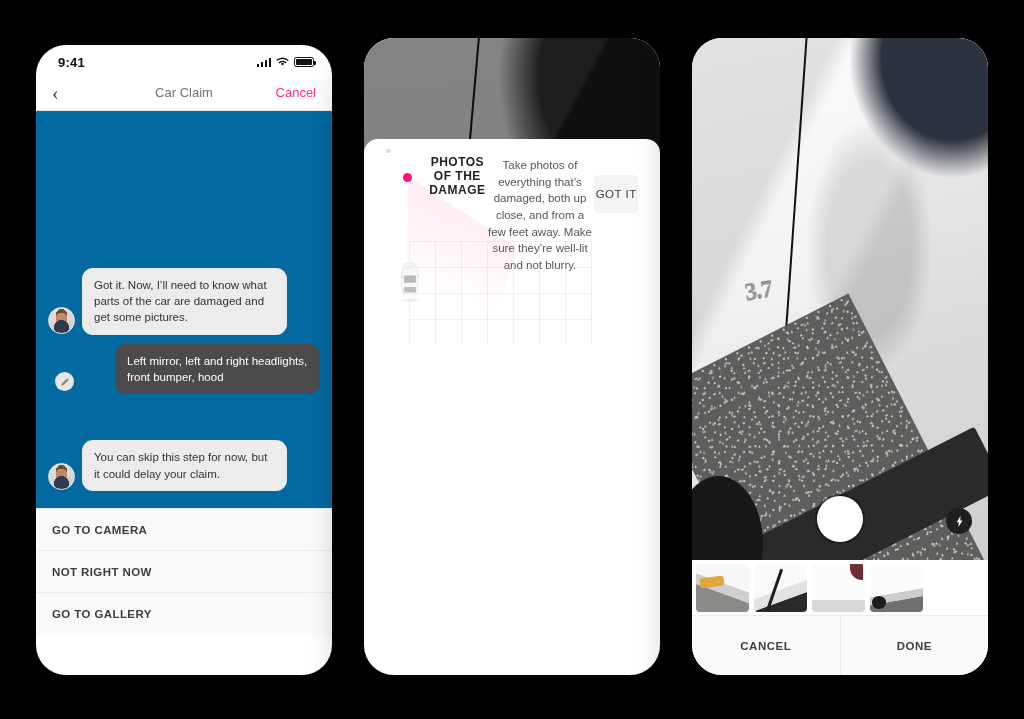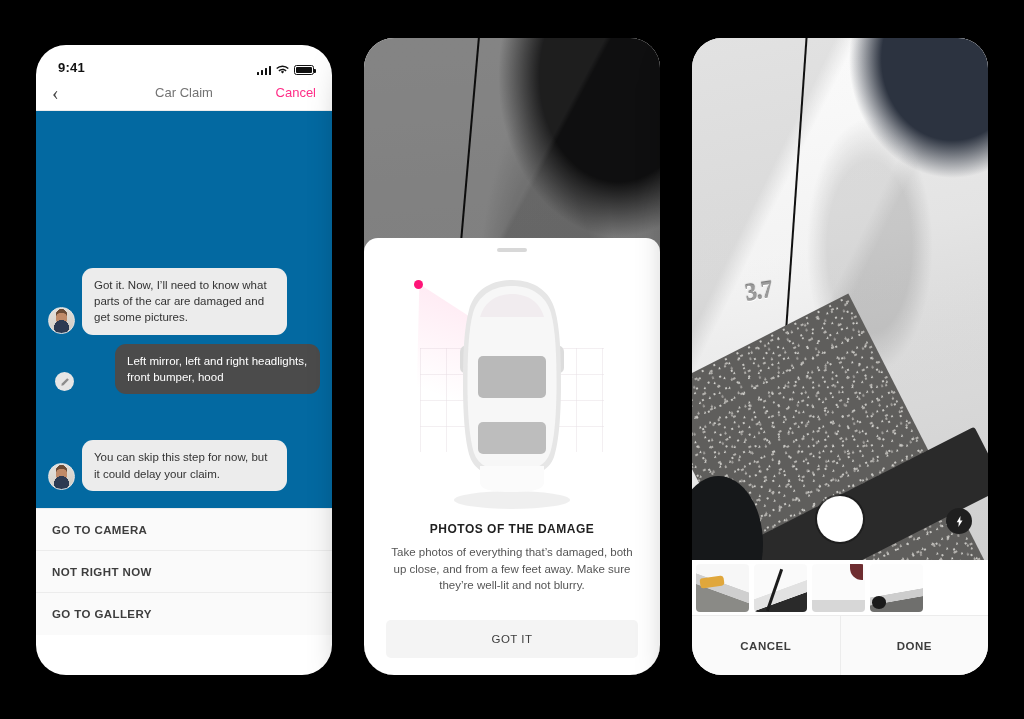--- a/index.html
+++ b/index.html
@@ -18,21 +18,21 @@
     border-radius: 30px;
     overflow: hidden;
     box-shadow: 0 26px 48px rgba(0,0,0,0.95), 0 6px 18px rgba(0,0,0,0.9);
   }
   .phone-1 { left: 36px;  top: 45px; width: 296px; height: 630px; }
   .phone-2 { left: 364px; top: 38px; width: 296px; height: 637px; }
   .phone-3 { left: 692px; top: 38px; width: 296px; height: 637px; }
 
   
   .statusbar {
-    height: 30px; display: flex; align-items: flex-end;
+    height: 30px; display: flex; align-items: center;
     justify-content: space-between; padding: 4px 18px 0 22px; gap: 40px;
   }
   .sb-time { font-size: 13px; font-weight: bold; color: #111; letter-spacing: .2px; }
   .sb-icons { display: flex; align-items: center; gap: 5px; }
   .bars { display: flex; align-items: flex-end; gap: 1.5px; height: 10px; }
   .bars i { display:block; width: 2.5px; background: #111; border-radius: .5px; }
   .bars i:nth-child(1){ height: 3px; }
   .bars i:nth-child(2){ height: 5px; }
   .bars i:nth-child(3){ height: 7px; }
   .bars i:nth-child(4){ height: 9px; }
@@ -106,23 +106,23 @@
       radial-gradient(ellipse 30% 44% at 62% 44%, rgba(0,0,0,0.14) 0 55%, rgba(0,0,0,0) 80%),
       linear-gradient(175deg, #d9d9d9 0%, #cfcfcf 44%, #c4c4c4 62%, #b9b9b9 100%);
   }
   .camshot::before{
     content:""; position:absolute; left:39%; top:-2%; width:2px; height:104%;
     background:#141414; transform: rotate(5deg); transform-origin: top center;
   }
   .camshot.dim::after{ content:""; position:absolute; inset:0; background: rgba(0,0,0,0.40); }
 
   .sheet {
-    position: absolute; left: 0; right: 0; bottom: 0; height: 437px;
+    position: absolute; left: 0; right: 0; bottom: 0; height: 536px;
     background: #fff; border-radius: 14px 14px 30px 30px;
-    display: flex; flex-direction: column; align-items: center;
+    display: flex; align-items: flex-start;
     padding: 10px 22px 0;
   }
   .grabber { width: 30px; height: 4px; border-radius: 2px; background: #d8d8d8; margin-bottom: 4px; }
 
   .car-wrap { position: relative; width: 220px; height: 256px; margin-top: 4px; }
   .beam {
     position:absolute; left: 14px; top: 24px; width: 112px; height: 160px;
     background: linear-gradient(200deg, rgba(255,45,135,0.13), rgba(255,45,135,0.0) 72%);
     clip-path: polygon(3% 0%, 100% 44%, 76% 100%, 0% 86%);
   }

